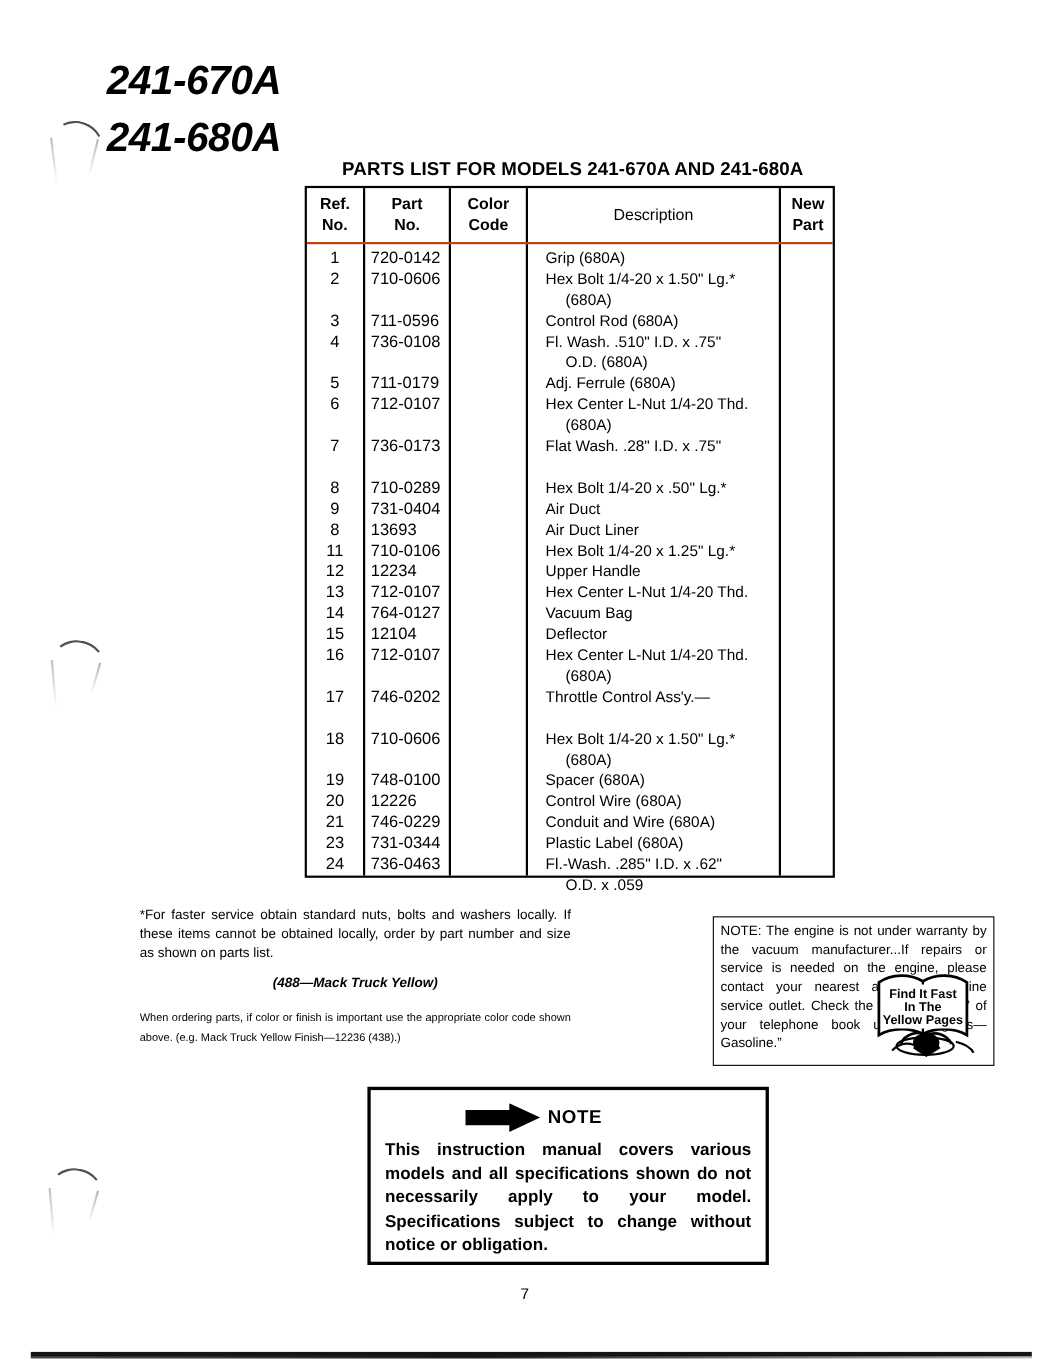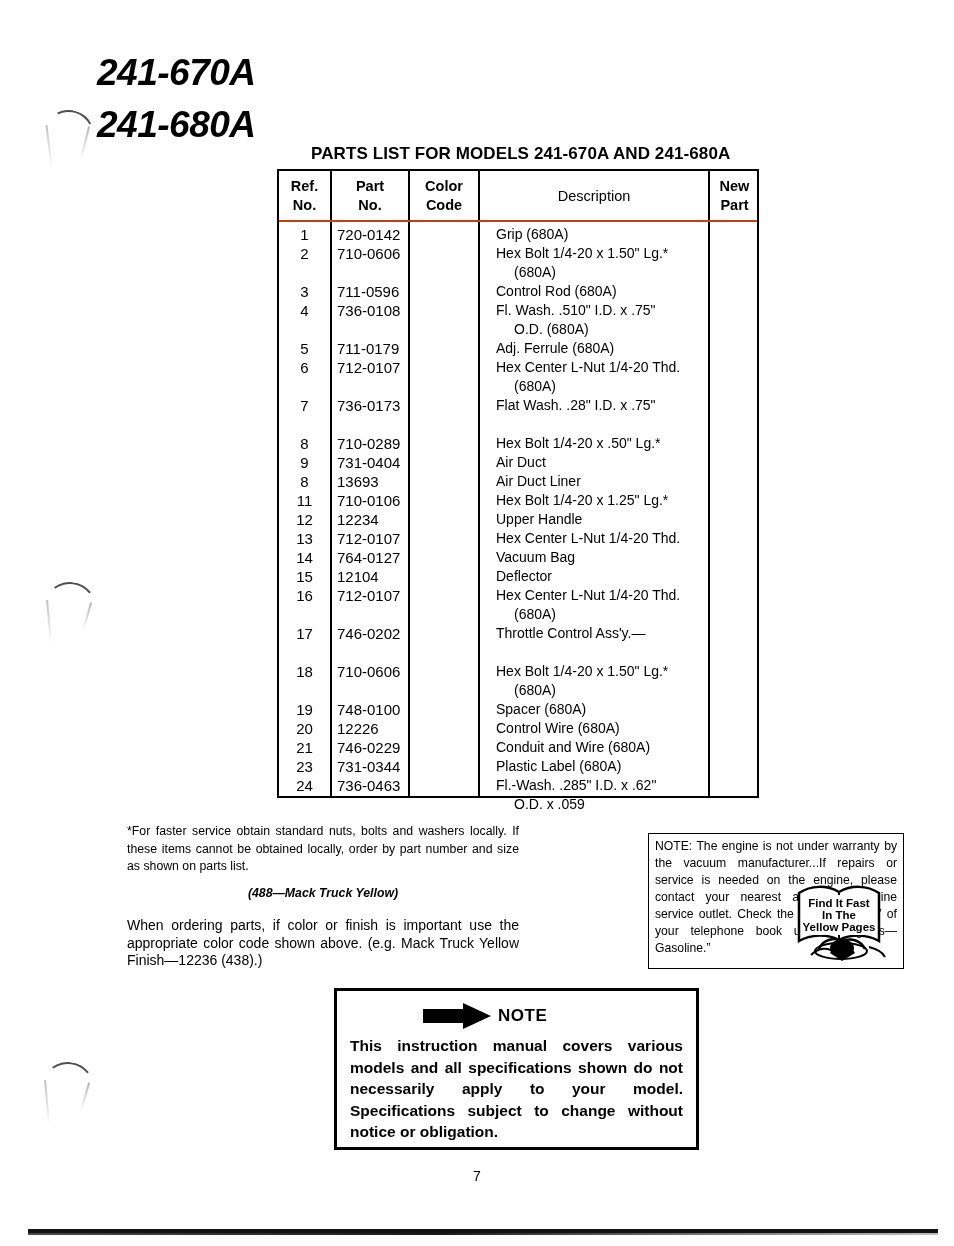--- a/index.html
+++ b/index.html
@@ -166,21 +166,21 @@
     line-height: 17.5px;
     text-align: center;
     font-weight: bold;
     font-style: italic;
   }
   #ordering-note {
     position: absolute;
     left: 127px;
     top: 917px;
     width: 392px;
-    font-size: 14px;
+    font-size: 10px;
     line-height: 17.5px;
     text-align: justify;
   }
 
   
   #engine-note-box {
     position: absolute;
     left: 648px;
     top: 833px;
     width: 256px;

